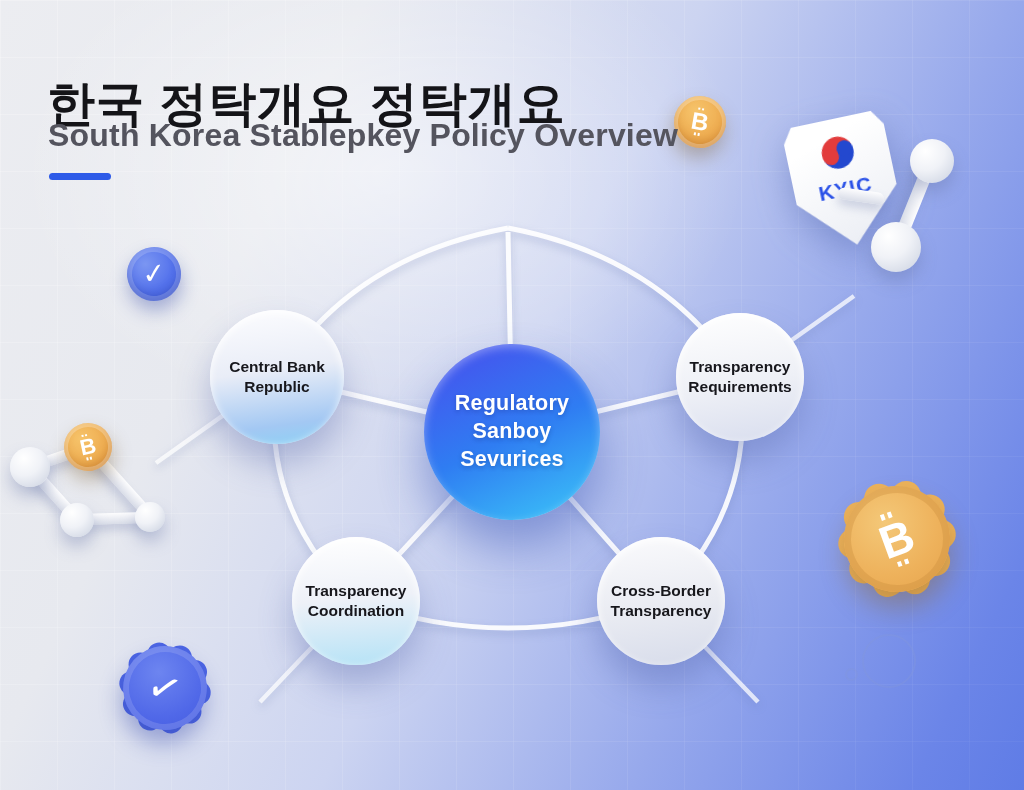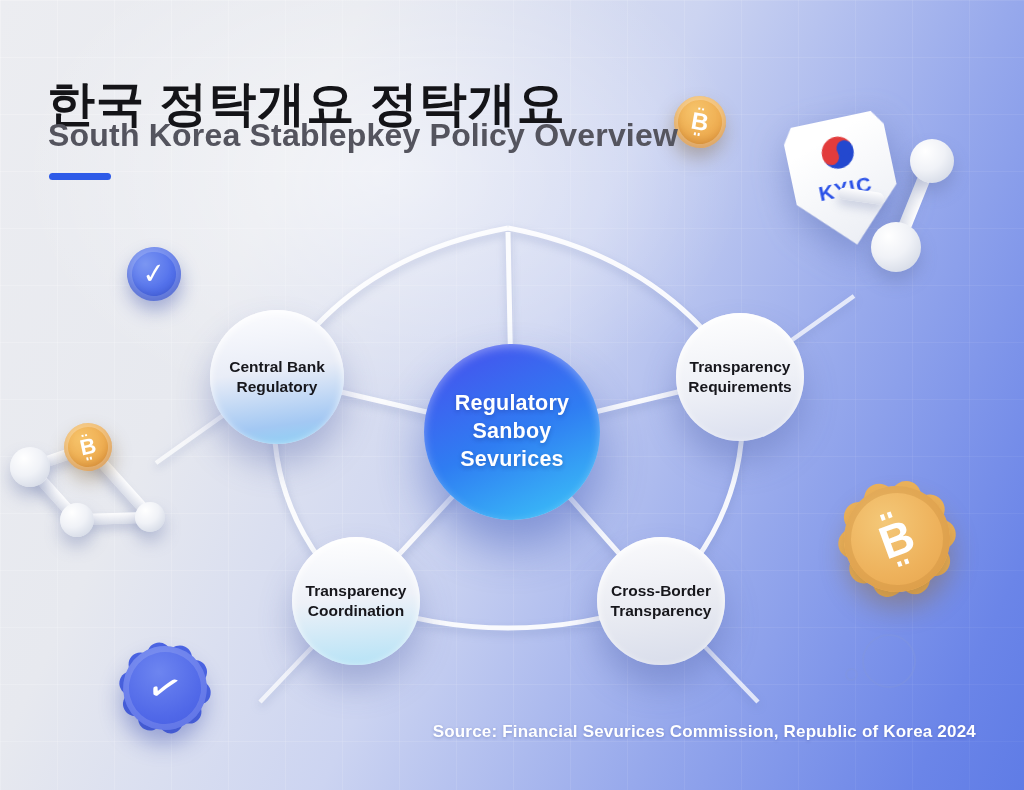--- a/index.html
+++ b/index.html
@@ -107,21 +107,21 @@
   <div class="sat sat-br" style="left:597px;top:537px;width:128px;height:128px;">
     <span class="pre">Cross-Border
 Transparency</span>
   </div>
   <div class="sat sat-bl" style="left:292px;top:537px;width:128px;height:128px;">
     <span class="pre">Transparency
 Coordination</span>
   </div>
   <div class="sat sat-left" style="left:210px;top:310px;width:134px;height:134px;">
     <span class="pre">Central Bank
-Regulatory</span>
+Republic</span>
   </div>
 
   <div class="hub" style="left:424px;top:344px;width:176px;height:176px;">
     <span class="pre">Regulatory
 Sanboy
 Sevurices</span>
   </div>
 
   <div class="coin" style="left:674px;top:96px;width:52px;height:52px;transform:rotate(10deg);">
     <span class="btc" style="font-size:24px;">B</span>
@@ -186,15 +186,14 @@
     </div>
   </div>
 
   <div class="ghost-circle" style="left:862px;top:634px;width:50px;height:50px;"></div>
   <div class="ghost-circle" style="left:845px;top:668px;width:9px;height:9px;"></div>
 
   <h1 class="title">한국 정탁개요 정탁개요</h1>
   <div class="subtitle">South Korea Stablepkey Policy Overview</div>
   <div class="accent-bar"></div>
 
-  <div class="source">Source: Financial Sevurices Commission, Republic of Korea 2024</div>
 
 </div>
 
 </body></html>

